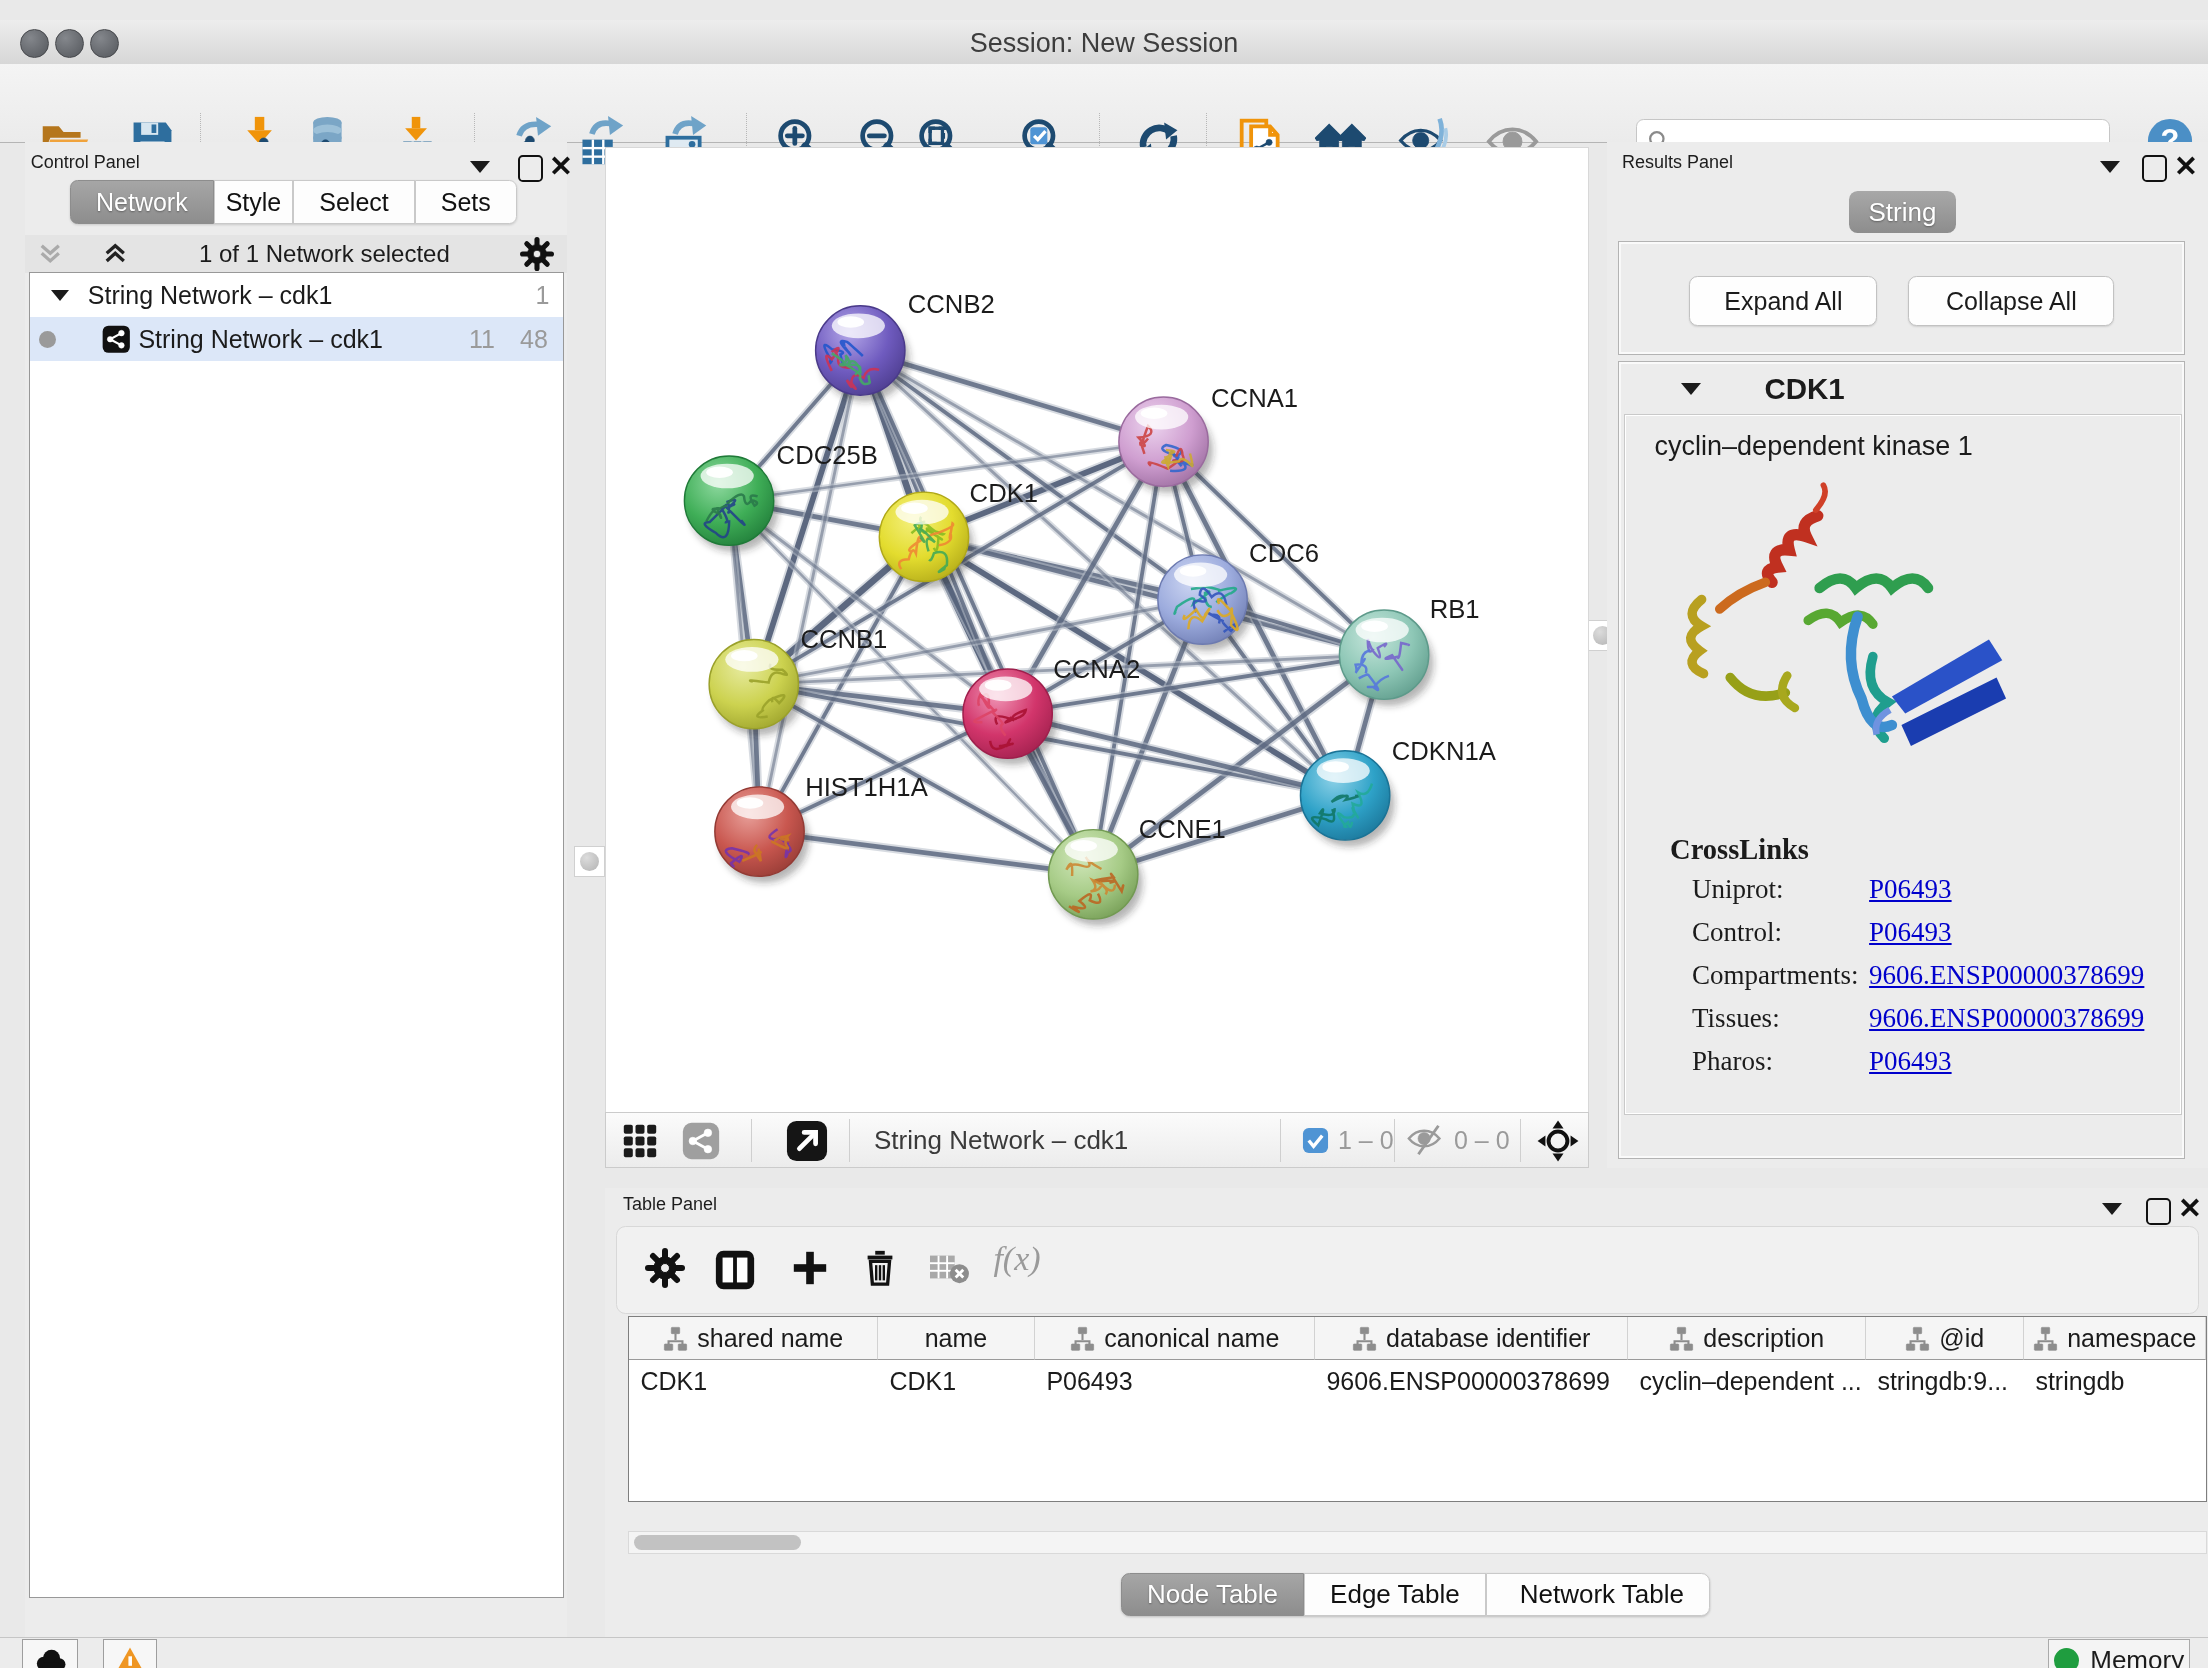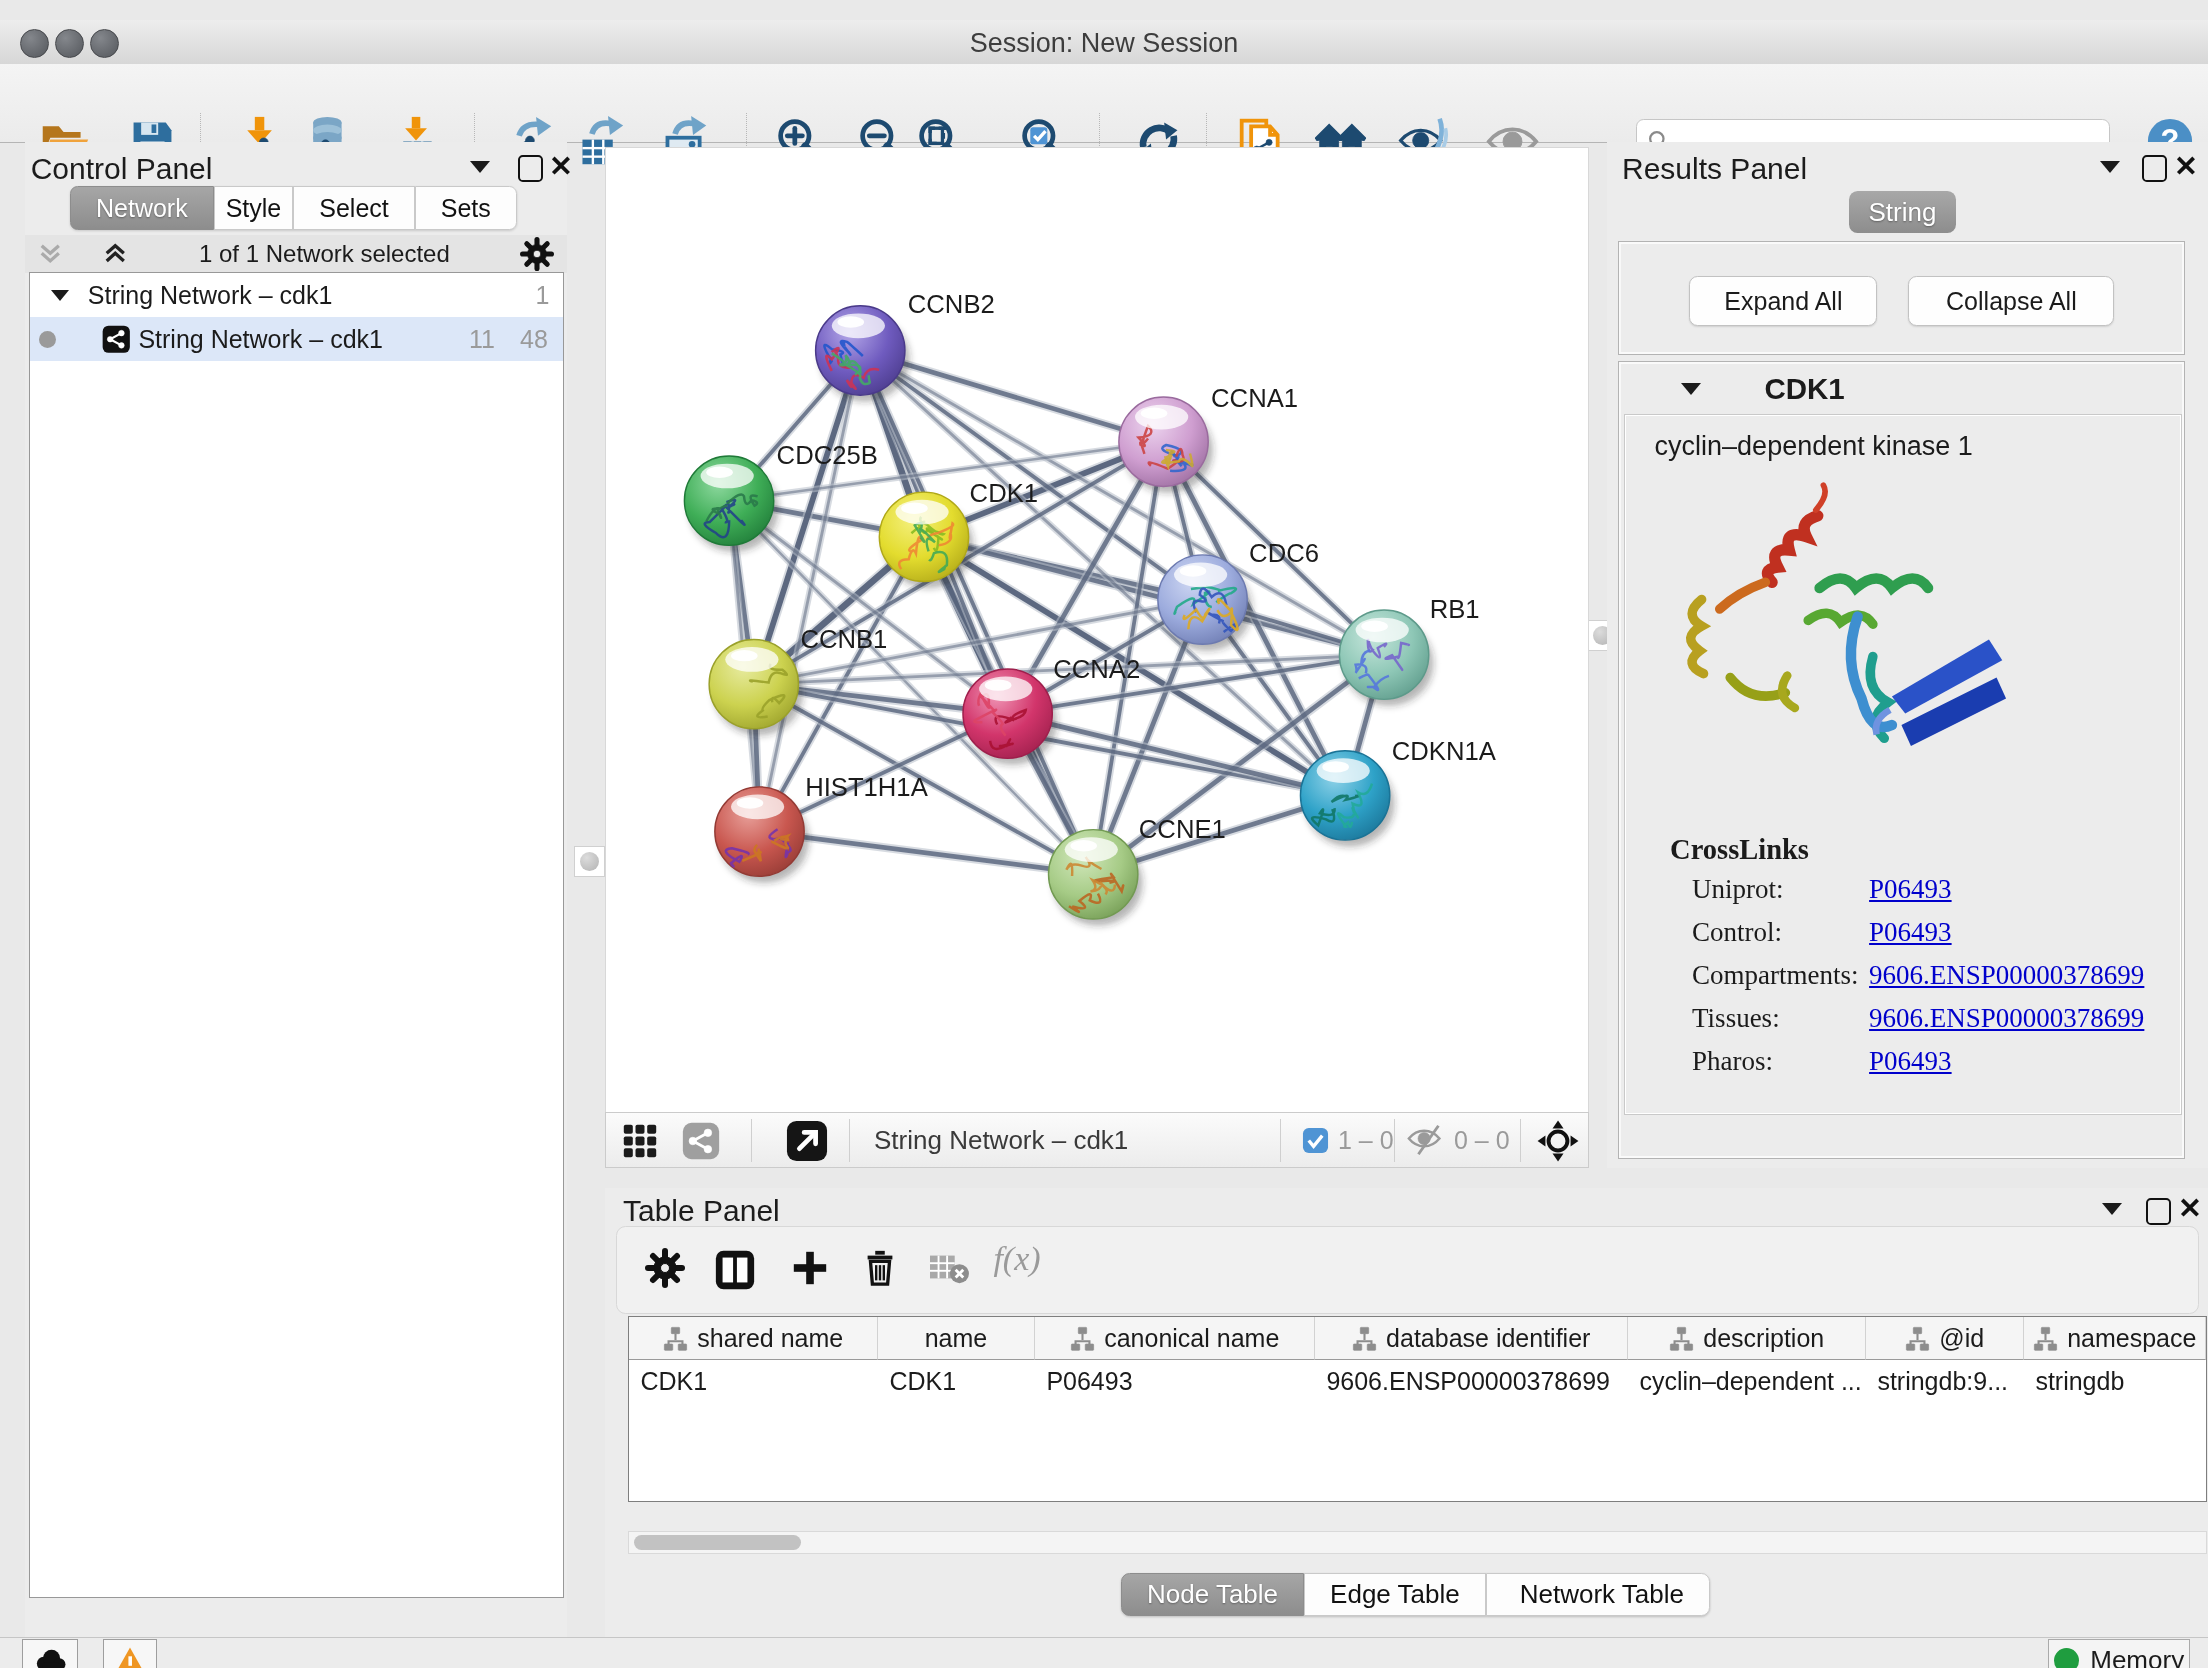--- a/index.html
+++ b/index.html
@@ -17,34 +17,34 @@
   #toolbar{left:0;top:44px;width:2208px;height:78px;
     background:linear-gradient(#f4f4f4,#ebebeb);border-bottom:1.9px solid #b5b5b5;}
   .tb-ico{position:absolute;top:51px;width:53px;height:53px;cursor:pointer;}
   .tb-sep{position:absolute;top:49px;height:55px;width:0;border-left:1.9px dotted #b7b7b7;}
   #search-box{position:absolute;left:1636px;top:55px;width:472px;height:42px;
     background:#fff;border:1.9px solid #c6c6c6;border-radius:7.6px;}
   #search-box svg{position:absolute;left:9.5px;top:8.6px;}
   #search-input{position:absolute;left:42px;top:1.9px;width:418px;height:34px;border:none;
     outline:none;font-size:25px;background:transparent;}
   
-  .panel-title{font-size:30px;color:#1c1c1c;}
+  .panel-title{font-size:18px;color:#1c1c1c;}
   .win-ctl{position:absolute;top:13.3px;font-size:23px;color:#111;}
   .caret-down{width:0;height:0;border-left:10.5px solid transparent;border-right:10.5px solid transparent;
       border-top:12.4px solid #1b1b1b;display:inline-block;}
   .float-box{width:21px;height:23px;border:2.9px solid #111;border-radius:4.8px;display:inline-block;}
   .close-x{font-size:28.5px;font-weight:bold;color:#111;}
   .groovebox{border:1.9px solid #b3b3b3;box-shadow:inset 0 0 0 1.9px #fafafa;background:#ececec;}
   
   #control-panel{left:25px;top:122px;width:542px;height:1495px;background:#ececec;}
   .tabbtn{height:42px;border:1px solid #c9c9c9;background:#fdfdfd;font-size:25px;
      display:flex;align-items:center;justify-content:center;cursor:pointer;color:#111;}
   .tabbtn.sel{background:linear-gradient(#a6a6a6,#8d8d8d);color:#fff;border-color:#8d8d8d;
      text-shadow:0 1px 1.9px rgba(0,0,0,.35);}
-  #cp-tabs{position:absolute;left:45px;top:44px;display:flex;filter:drop-shadow(0 1px 1px rgba(0,0,0,.15));}
+  #cp-tabs{position:absolute;left:45px;top:38px;display:flex;filter:drop-shadow(0 1px 1px rgba(0,0,0,.15));}
   #cp-tabs .tabbtn:first-child{border-radius:7.6px 0 0 7.6px;}
   #cp-tabs .tabbtn:last-child{border-radius:0 7.6px 7.6px 0;}
   #cp-selbar{position:absolute;left:0px;top:93px;width:542px;height:38px;background:#e4e4e4;
      display:flex;align-items:center;gap:30px;}
   #cp-selbar .txt{flex:1;text-align:center;font-size:24px;}
   #cp-tree{position:absolute;left:3.8px;top:130px;width:533px;height:1324px;background:#fff;
      border:1.9px solid #989898;}
   .tree-row{position:relative;height:44px;display:flex;align-items:center;font-size:25px;}
   .tree-row .cnt{color:#9a9a9a;}
   #tree-child{background:#dce7f8;}

